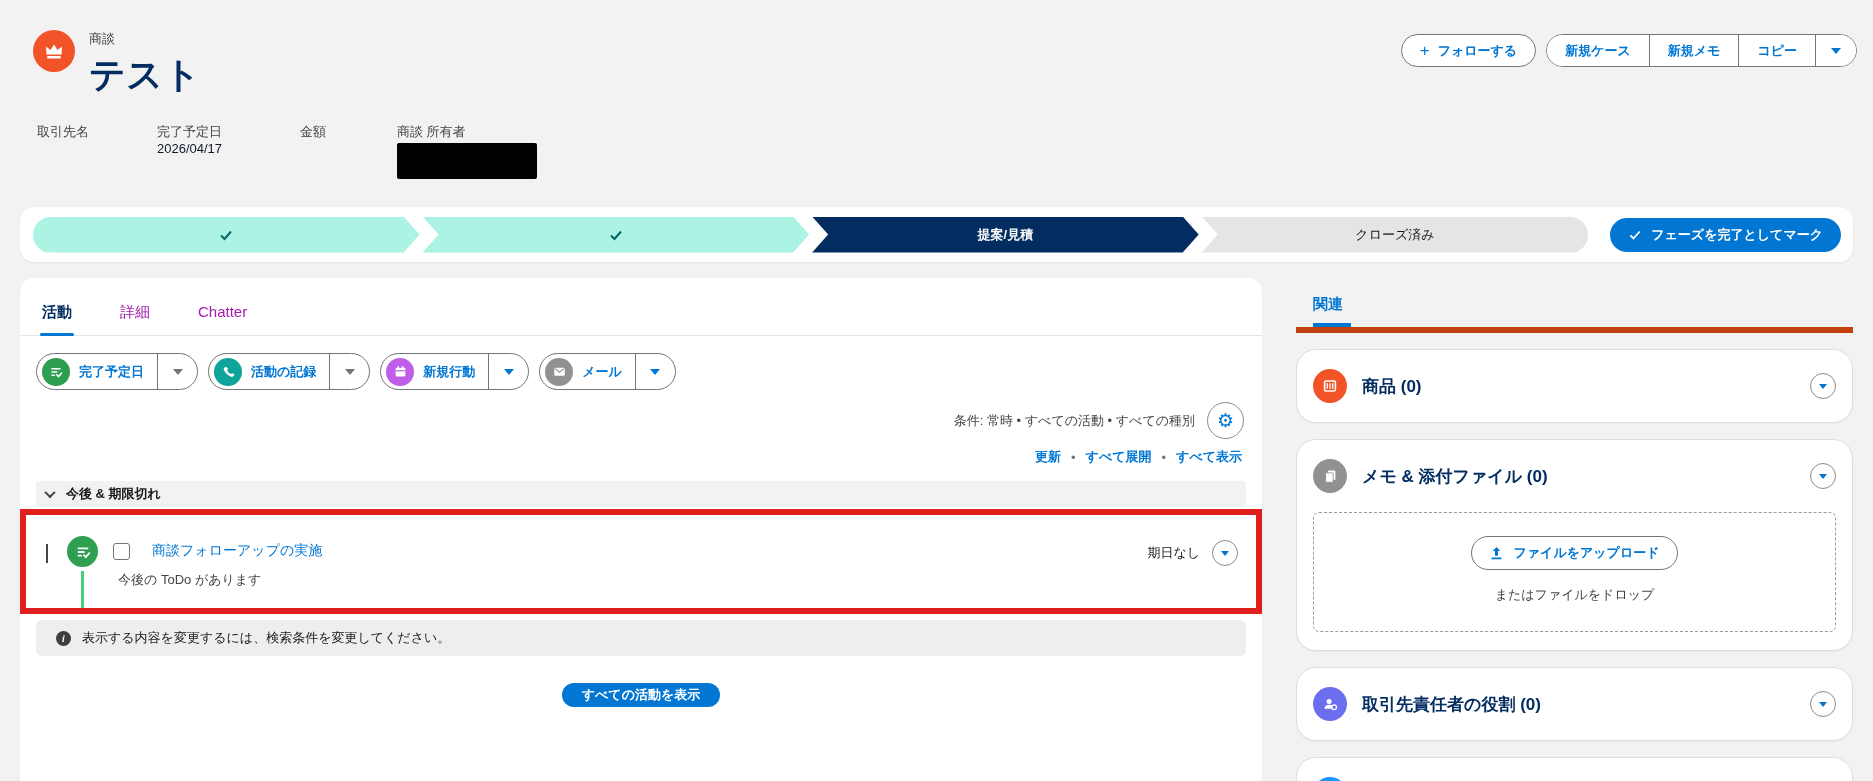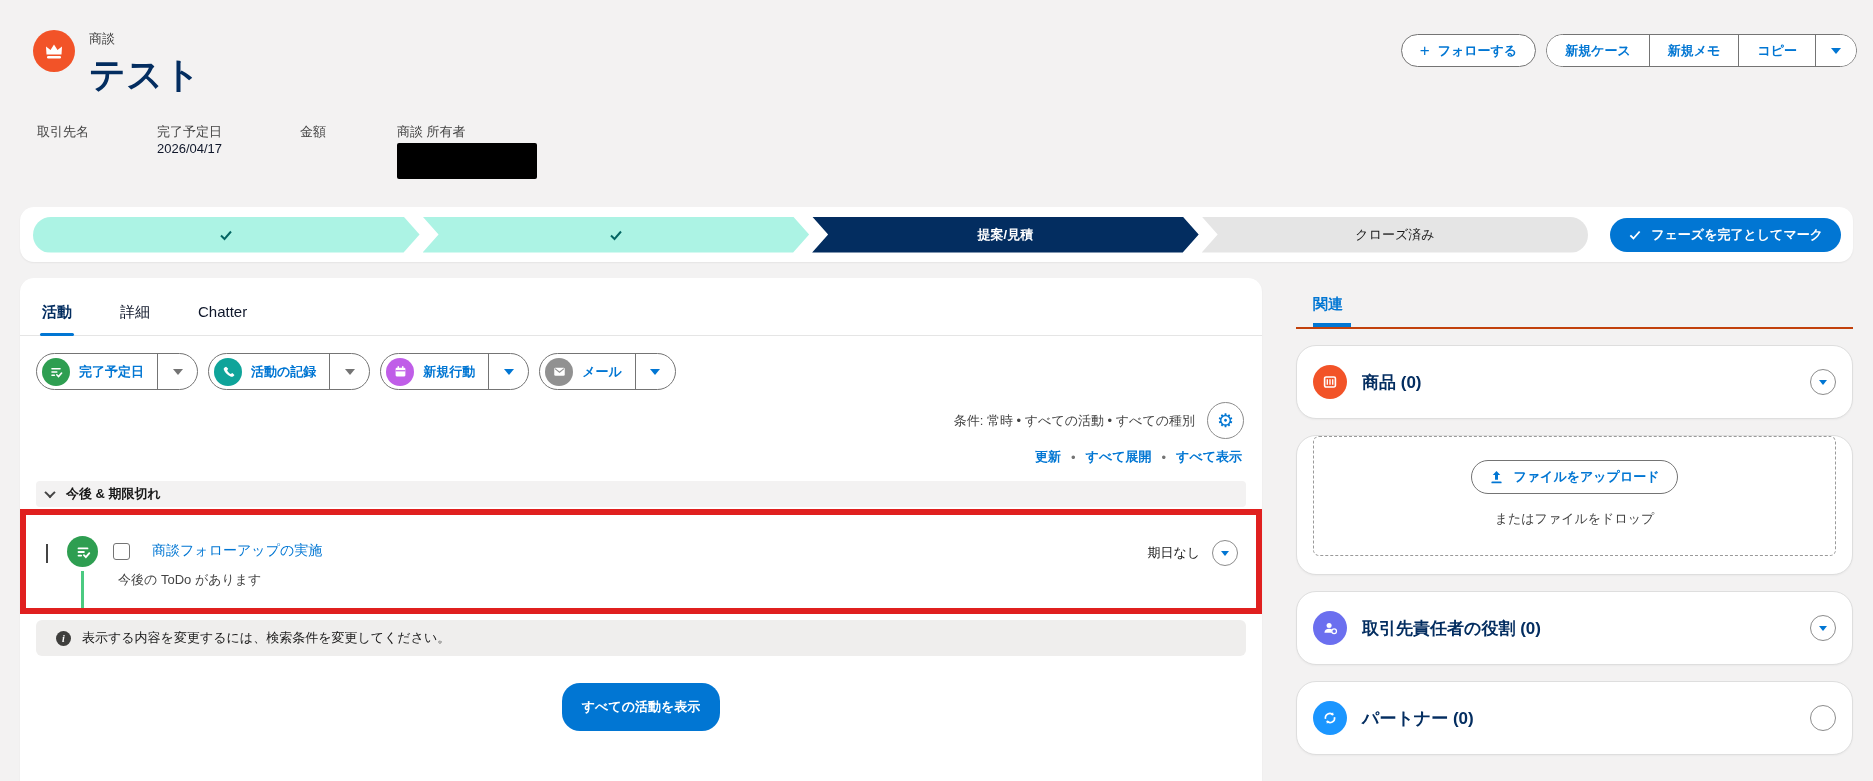--- a/index.html
+++ b/index.html
@@ -41,21 +41,21 @@
   .stage.current { background:#032D60; color:#fff; font-weight:600; }
   .stage.todo { background:#E5E5E5; color:#181818; }
   .st-first { border-radius:18px 0 0 18px; clip-path:polygon(0 0, calc(100% - 16px) 0, 100% 50%, calc(100% - 16px) 100%, 0 100%); }
   .st-mid { clip-path:polygon(0 0, calc(100% - 16px) 0, 100% 50%, calc(100% - 16px) 100%, 0 100%, 16px 50%); }
   .st-last { border-radius:0 18px 18px 0; clip-path:polygon(0 0, 100% 0, 100% 100%, 0 100%, 16px 50%); }
   .mark-btn { height:34px; padding:0 18px; border:none; border-radius:17px; background:#0176D3; color:#fff; font-size:13px; font-weight:700; display:flex; align-items:center; gap:9px; cursor:pointer; flex:none; }
 
   
   .main-card { position:absolute; left:20px; top:278px; width:1242px; height:503px; background:#fff; border-radius:14px 14px 0 0; box-shadow:0 1px 2px rgba(0,0,0,.06); }
   .tabs { display:flex; padding:0 20px; border-bottom:1px solid #E5E5E5; }
-  .tab { position:relative; margin-right:44px; padding:25px 2px 13px; font-size:15px; color:#0f172a; cursor:pointer; }
+  .tab { position:relative; margin-right:44px; padding:25px 2px 13px; font-size:15px; color:#a21caf; cursor:pointer; }
   .tab.active { color:#032D60; font-weight:700; }
   .tab.active::after { content:""; position:absolute; left:0; right:0; bottom:-1px; height:3px; background:#0176D3; border-radius:2px; }
 
   .composer { display:flex; gap:10px; padding:17px 16px 0; }
   .comp-btn { height:37px; background:#fff; border:1px solid #747474; border-radius:19px; display:flex; overflow:hidden; }
   .comp-main { display:flex; align-items:center; gap:9px; padding:0 13px 0 5px; cursor:pointer; }
   .comp-label { font-size:13px; font-weight:600; color:#0176D3; }
   .comp-arrow { width:40px; display:flex; align-items:center; justify-content:center; border-left:1px solid #747474; cursor:pointer; }
   .arrow-gray { color:#747474; } .arrow-blue { color:#0176D3; }
   .comp-ic { width:28px; height:28px; border-radius:50%; display:flex; align-items:center; justify-content:center; flex:none; }
@@ -78,25 +78,25 @@
   .task-title { position:absolute; left:126px; top:27px; font-size:14px; color:#0176D3; cursor:pointer; }
   .task-sub { position:absolute; left:92px; top:56px; font-size:13px; color:#444; }
   .task-right { position:absolute; right:18px; top:25px; display:flex; align-items:center; gap:12px; font-size:13px; color:#181818; }
   .circle-btn { width:26px; height:26px; border-radius:50%; border:1px solid #8C8C8C; background:#fff; display:flex; align-items:center; justify-content:center; color:#0176D3; cursor:pointer; }
   .circle-btn .tri { border-left-width:4px; border-right-width:4px; border-top-width:5px; }
 
   .notice { margin:6px 16px 0; height:36px; background:#EFEEED; border-radius:6px; display:flex; align-items:center; gap:11px; padding:0 20px; font-size:13px; color:#181818; }
   .info-ic { width:15px; height:15px; border-radius:50%; background:#3E3E3C; color:#fff; font-size:10px; font-weight:700; display:flex; align-items:center; justify-content:center; font-family:"Liberation Serif","DejaVu Serif",serif; font-style:italic; flex:none; }
 
   .view-all-wrap { margin-top:27px; display:flex; justify-content:center; }
-  .view-all { height:48px; padding:0 20px; background:#0176D3; border:none; border-radius:18px; color:#fff; font-size:13px; font-weight:700; cursor:pointer; }
+  .view-all { height:24px; padding:0 20px; background:#0176D3; border:none; border-radius:18px; color:#fff; font-size:13px; font-weight:700; cursor:pointer; }
 
   
   .sidebar { position:absolute; left:1296px; top:295px; width:557px; }
-  .sb-tabrow { position:relative; border-bottom:2px solid #c2410c; padding:0 0 13px 17px; }
+  .sb-tabrow { position:relative; border-bottom:6px solid #c2410c; padding:0 0 13px 17px; }
   .sb-tab { font-size:15px; font-weight:700; color:#0176D3; cursor:pointer; position:relative; display:inline-block; padding-bottom:13px; margin-bottom:-13px; }
   .sb-tab::after { content:""; position:absolute; left:0; right:-8px; bottom:0; height:4px; background:#0176D3; }
   .sb-card { margin-top:16px; background:#fff; border:1px solid #DEDEDE; border-radius:20px; box-shadow:0 1px 2px rgba(0,0,0,.04); }
   .sb-head { display:flex; align-items:center; gap:15px; padding:19px 16px; cursor:pointer; }
   .sb-icon { width:34px; height:34px; border-radius:50%; display:flex; align-items:center; justify-content:center; flex:none; }
   .sb-title { font-size:17px; font-weight:600; color:#032D60; }
   .sb-head .circle-btn { margin-left:auto; }
 
   .dropzone { margin:0 16px 18px; border:1px dashed #9A9A9A; border-radius:6px; text-align:center; padding:23px 0 27px; }
   .upload-btn { display:inline-flex; align-items:center; gap:9px; height:34px; padding:0 17px; background:#fff; border:1px solid #747474; border-radius:17px; font-size:13px; font-weight:600; color:#0176D3; cursor:pointer; }
@@ -319,20 +319,32 @@
           </svg>
       </span>
       <span class="sb-title"><span>商品</span> <span>(0)</span></span>
       <span class="circle-btn">
           <span class="tri"></span>
         </span>
     </div>
   </div>
 
   <div class="sb-card">
+    <div class="sb-head">
+      <span class="sb-icon" style="background:#919191;">
+        <svg width="18" height="18" viewBox="0 0 20 20">
+            <rect x="7.5" y="4" width="8.5" height="10.5" rx="1.2" fill="#fff"></rect>
+            <rect x="5" y="6.5" width="8.5" height="10.5" rx="1.2" fill="#fff" stroke="#919191" stroke-width="1"></rect>
+          </svg>
+      </span>
+      <span class="sb-title"><span>メモ &amp; 添付ファイル</span> <span>(0)</span></span>
+      <span class="circle-btn">
+          <span class="tri"></span>
+        </span>
+    </div>
     <div class="dropzone">
       <button class="upload-btn">
         <svg width="15" height="15" viewBox="0 0 16 16">
             <path fill="#0176D3" d="M8 1 L12 5.4 H9.6 V10.4 H6.4 V5.4 H4 Z"></path>
             <rect x="2.5" y="12.2" width="11" height="2" rx="1" fill="#0176D3"></rect>
           </svg>
         <span>ファイルをアップロード</span>
       </button>
       <div class="drop-text">またはファイルをドロップ</div>
     </div>

